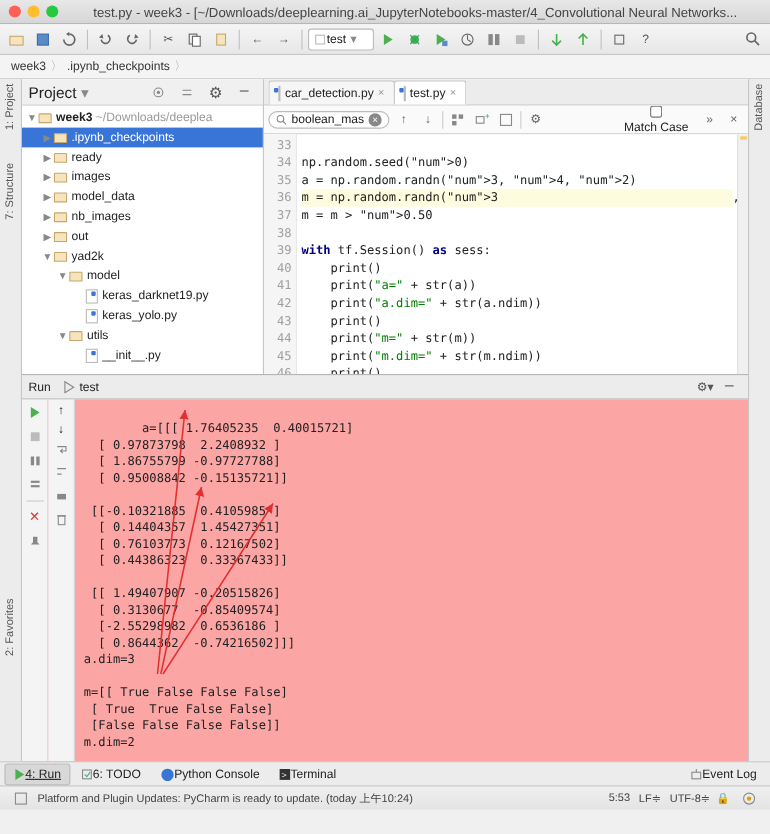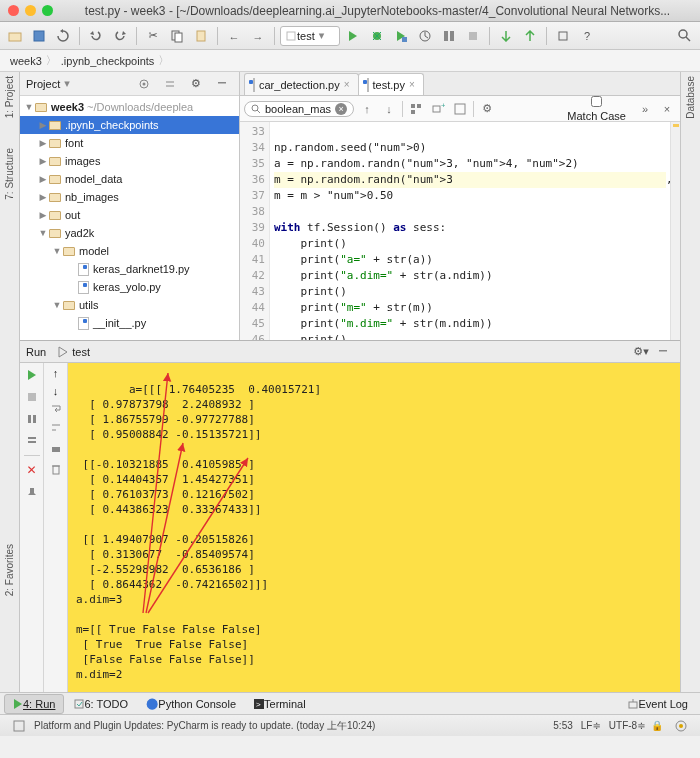--- a/index.html
+++ b/index.html
@@ -14,21 +14,21 @@
 .tsep { width: 1px; height: 18px; background: #c0c0c0; margin: 0 3px; }
 .run-config { display: flex; align-items: center; background: #fff; border: 1px solid #bbb; border-radius: 3px; padding: 0 4px; height: 20px; font-size: 11px; min-width: 60px; }
 .breadcrumb { height: 22px; background: #f4f4f4; border-bottom: 1px solid #d0d0d0; display: flex; align-items: center; padding: 0 6px; font-size: 11px; color: #333; }
 .crumb { padding: 0 4px; }
 .crumb-sep { color: #aaa; }
 .main-area { display: flex; height: 268px; }
 .left-tabs { width: 20px; background: #ececec; border-right: 1px solid #c6c6c6; display: flex; flex-direction: column; align-items: center; padding-top: 4px; gap: 30px; }
 .vtab { font-size: 10px; writing-mode: vertical-rl; transform: rotate(180deg); color: #555; cursor: pointer; }
 .right-tabs { width: 20px; background: #ececec; border-left: 1px solid #c6c6c6; display: flex; flex-direction: column; align-items: center; padding-top: 4px; }
 .project-panel { width: 220px; background: #fff; border-right: 1px solid #c6c6c6; display: flex; flex-direction: column; }
-.panel-header { height: 24px; background: #f0f0f0; border-bottom: 1px solid #d5d5d5; display: flex; align-items: center; padding: 0 6px; font-size: 11px; gap: 4px; }
+.panel-header { height: 24px; background: #f0f0f0; border-bottom: 1px solid #d5d5d5; display: flex; align-items: center; padding: 0 6px; font-size: 14px; gap: 4px; }
 .panel-header .sp { flex: 1; }
 .tree { flex: 1; overflow: auto; padding: 2px 0; font-size: 11px; }
 .tree-node { display: flex; align-items: center; height: 18px; padding-left: 4px; white-space: nowrap; }
 .tree-node .arrow { width: 10px; text-align: center; color: #888; font-size: 9px; }
 .tree-node .icn { width: 14px; height: 14px; margin-right: 3px; display: flex; align-items: center; justify-content: center; }
 .tree-node.selected { background: #3875d7; color: #fff; }
 .folder-icn { border: 1px solid #c8a86a; background: #f5e4bd; width: 12px; height: 9px; border-radius: 1px 1px 0 0; position: relative; }
 .py-icn { width: 11px; height: 13px; background: #fff; border: 1px solid #bbb; position: relative; }
 .py-icn::after { content: ""; position: absolute; right: 1px; top: 1px; width: 4px; height: 4px; background: #3875d7; border-radius: 1px; }
 .editor-area { flex: 1; display: flex; flex-direction: column; background: #fff; min-width: 0; }
@@ -43,21 +43,21 @@
 .chk { display: flex; align-items: center; gap: 3px; font-size: 11px; margin-left: auto; flex-direction: column; }
 .chk input { width: 11px; height: 11px; }
 .code-area { flex: 1; display: flex; overflow: hidden; font-family: Menlo, monospace; font-size: 11px; position: relative; }
 .gutter { width: 30px; background: #f5f5f5; border-right: 1px solid #e7e7e7; text-align: right; color: #a0a0a0; padding: 2px 4px 2px 0; line-height: 16px; }
 .code-lines { flex: 1; padding: 2px 4px; line-height: 16px; white-space: pre; overflow: hidden; }
 .hl-line { background: #fefcde; display: inline-block; width: 100%; }
 .kw { color: #000080; font-weight: bold; }
 .str { color: #008000; }
 .marker-stripe { width: 10px; background: #f0f0f0; border-left: 1px solid #e0e0e0; }
 .marker-stripe .m { width: 6px; height: 3px; background: #f7cb59; margin: 2px auto; }
-.run-panel { height: 352px; border-top: 1px solid #b5b5b5; display: flex; flex-direction: column; background: #fde047; }
+.run-panel { height: 352px; border-top: 1px solid #b5b5b5; display: flex; flex-direction: column; background: #fca5a5; }
 .run-header { height: 22px; background: #ececec; border-bottom: 1px solid #c6c6c6; display: flex; align-items: center; padding: 0 6px; font-size: 11px; }
 .run-header .sp { flex: 1; }
 .run-body { flex: 1; display: flex; overflow: hidden; }
 .run-tools { width: 24px; background: #f4f4f4; border-right: 1px solid #d5d5d5; display: flex; flex-direction: column; align-items: center; padding: 4px 0; gap: 6px; }
 .run-tools .rbtn { width: 16px; height: 16px; display: flex; align-items: center; justify-content: center; font-size: 12px; }
 .run-tools2 { width: 24px; background: #f4f4f4; border-right: 1px solid #d5d5d5; display: flex; flex-direction: column; align-items: center; padding: 4px 0; gap: 6px; }
 .console { flex: 1; font-family: Menlo, monospace; font-size: 11px; line-height: 15px; padding: 4px 8px; white-space: pre; overflow: auto; position: relative; }
 .arrow-overlay { position: absolute; pointer-events: none; left: 0; top: 0; }
 .bottom-tabs { height: 22px; background: #ececec; border-top: 1px solid #c6c6c6; display: flex; align-items: center; padding: 0 4px; gap: 2px; font-size: 11px; }
 .btab { padding: 0 8px; display: flex; align-items: center; gap: 0; height: 20px; }
@@ -238,21 +238,21 @@
             <span class="icn">
               <span class="folder-icn"></span>
             </span>
             <span>.ipynb_checkpoints</span>
           </div>
           <div class="tree-node" style="padding-left: 18px;">
             <span class="arrow">▶</span>
             <span class="icn">
               <span class="folder-icn"></span>
             </span>
-            <span>font</span>
+            <span>ready</span>
           </div>
           <div class="tree-node" style="padding-left: 18px;">
             <span class="arrow">▶</span>
             <span class="icn">
               <span class="folder-icn"></span>
             </span>
             <span>images</span>
           </div>
           <div class="tree-node" style="padding-left: 18px;">
             <span class="arrow">▶</span>

